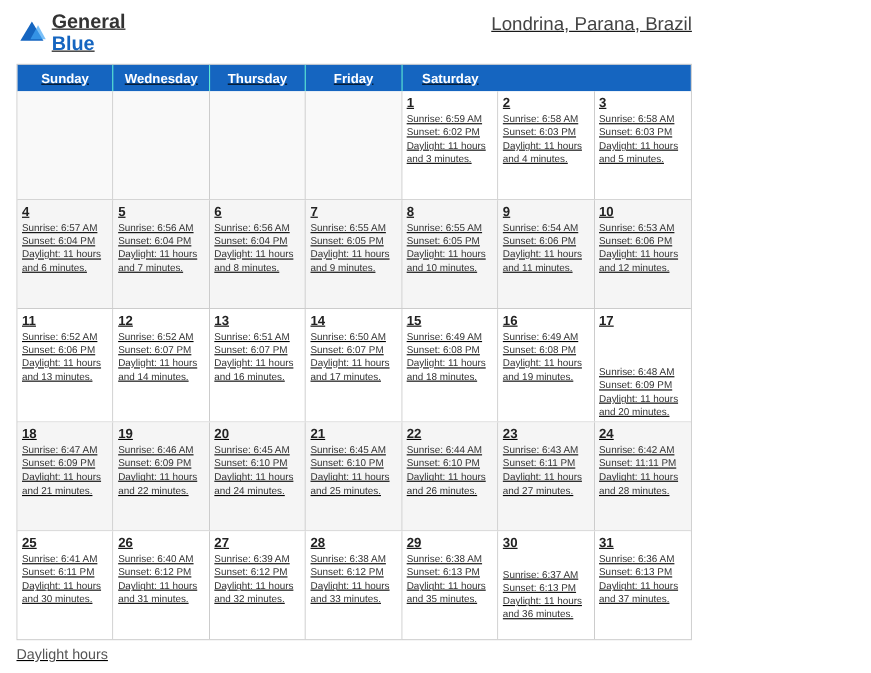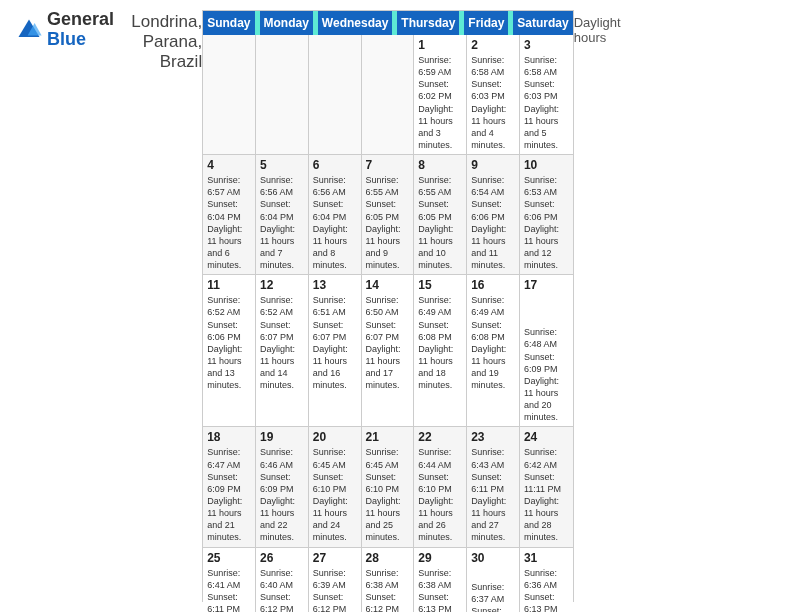--- a/index.html
+++ b/index.html
@@ -7,22 +7,23 @@
       width: 792px;
       height: 612px;
       font-family: Arial, sans-serif;
       background: #fff;
       overflow: hidden;
     }
     .page {
       width: 644px;
       height: 612px;
       display: flex;
-      flex-direction: row;
+      flex-direction: column;
       padding: 10px 15px 10px 15px;
+      text-decoration: underline;
     }
     .header {
       display: flex;
       justify-content: space-between;
       align-items: flex-start;
       margin-bottom: 8px;
     }
     .logo {
       display: flex;
       align-items: center;
@@ -63,21 +64,21 @@
       display: grid;
       grid-template-columns: repeat(7, 1fr);
       background: #1565c0;
     }
     .cal-header-cell {
       color: #fff;
       font-size: 12px;
       font-weight: bold;
       padding: 5px 4px;
       text-align: center;
-      border-right: 5px solid #5eead4;
+      border-right: 1px solid #5eead4;
     }
     .cal-header-cell:last-child { border-right: none; }
     .cal-body {
       flex: 1;
       display: flex;
       flex-direction: column;
     }
     .cal-row {
       display: grid;
       grid-template-columns: repeat(7, 1fr);
@@ -132,21 +133,20 @@
       </div>
     </div>
     <div class="title-block">
       <div class="subtitle">Londrina, Parana, Brazil</div>
     </div>
   </div>
 
   <div class="calendar">
     <div class="cal-header">
     <div class="cal-header-cell">Sunday</div>
-        <div class="cal-header-cell">Monday</div>
         <div class="cal-header-cell">Wednesday</div>
         <div class="cal-header-cell">Thursday</div>
         <div class="cal-header-cell">Friday</div>
         <div class="cal-header-cell">Saturday</div>
       </div>
     <div class="cal-body">
     <div class="cal-row">
           <div class="cal-cell empty"></div>
           <div class="cal-cell empty"></div>
           <div class="cal-cell empty"></div>

